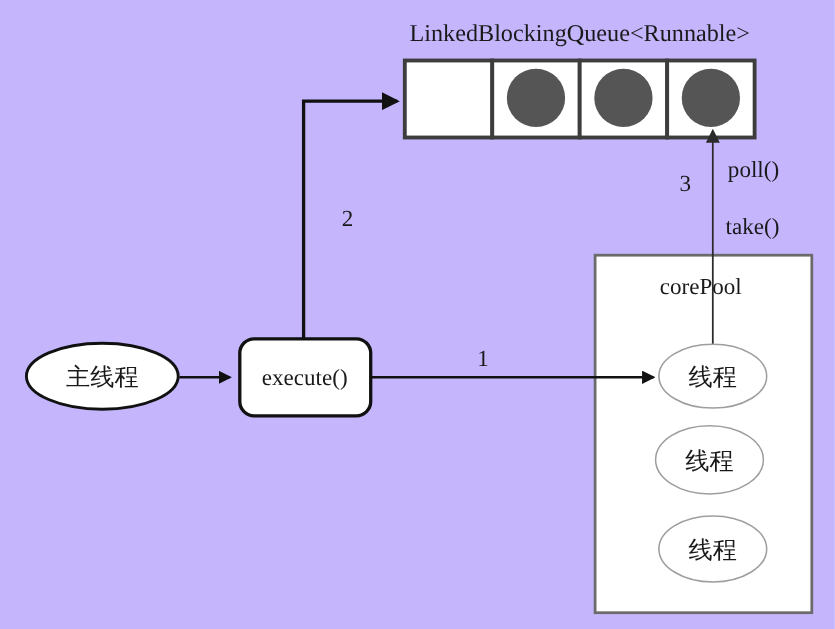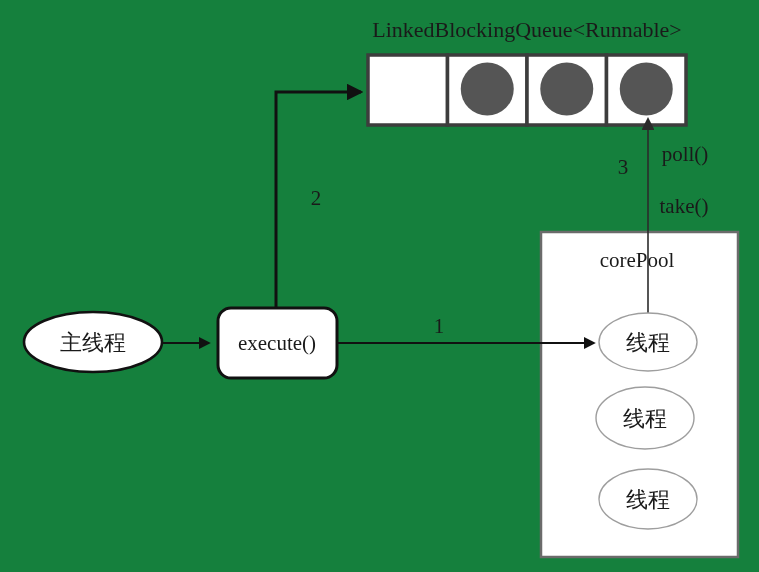--- a/index.html
+++ b/index.html
@@ -4,21 +4,21 @@
 <style>
   html, body {
     margin: 0;
     padding: 0;
     background: #ffffff;
   }
   .stage {
     position: relative;
     width: 759px;
     height: 572px;
-    background: #15803d;
+    background: #c4b5fd;
     overflow: hidden;
   }
   svg text {
     font-family: "Liberation Serif", "DejaVu Serif", serif;
     fill: #1a1a1a;
   }
   .t-title   { font-size: 22px; }
   .t-node    { font-size: 21px; }
   .t-cjk     { font-size: 22px; }
   .t-edge    { font-size: 21px; }

